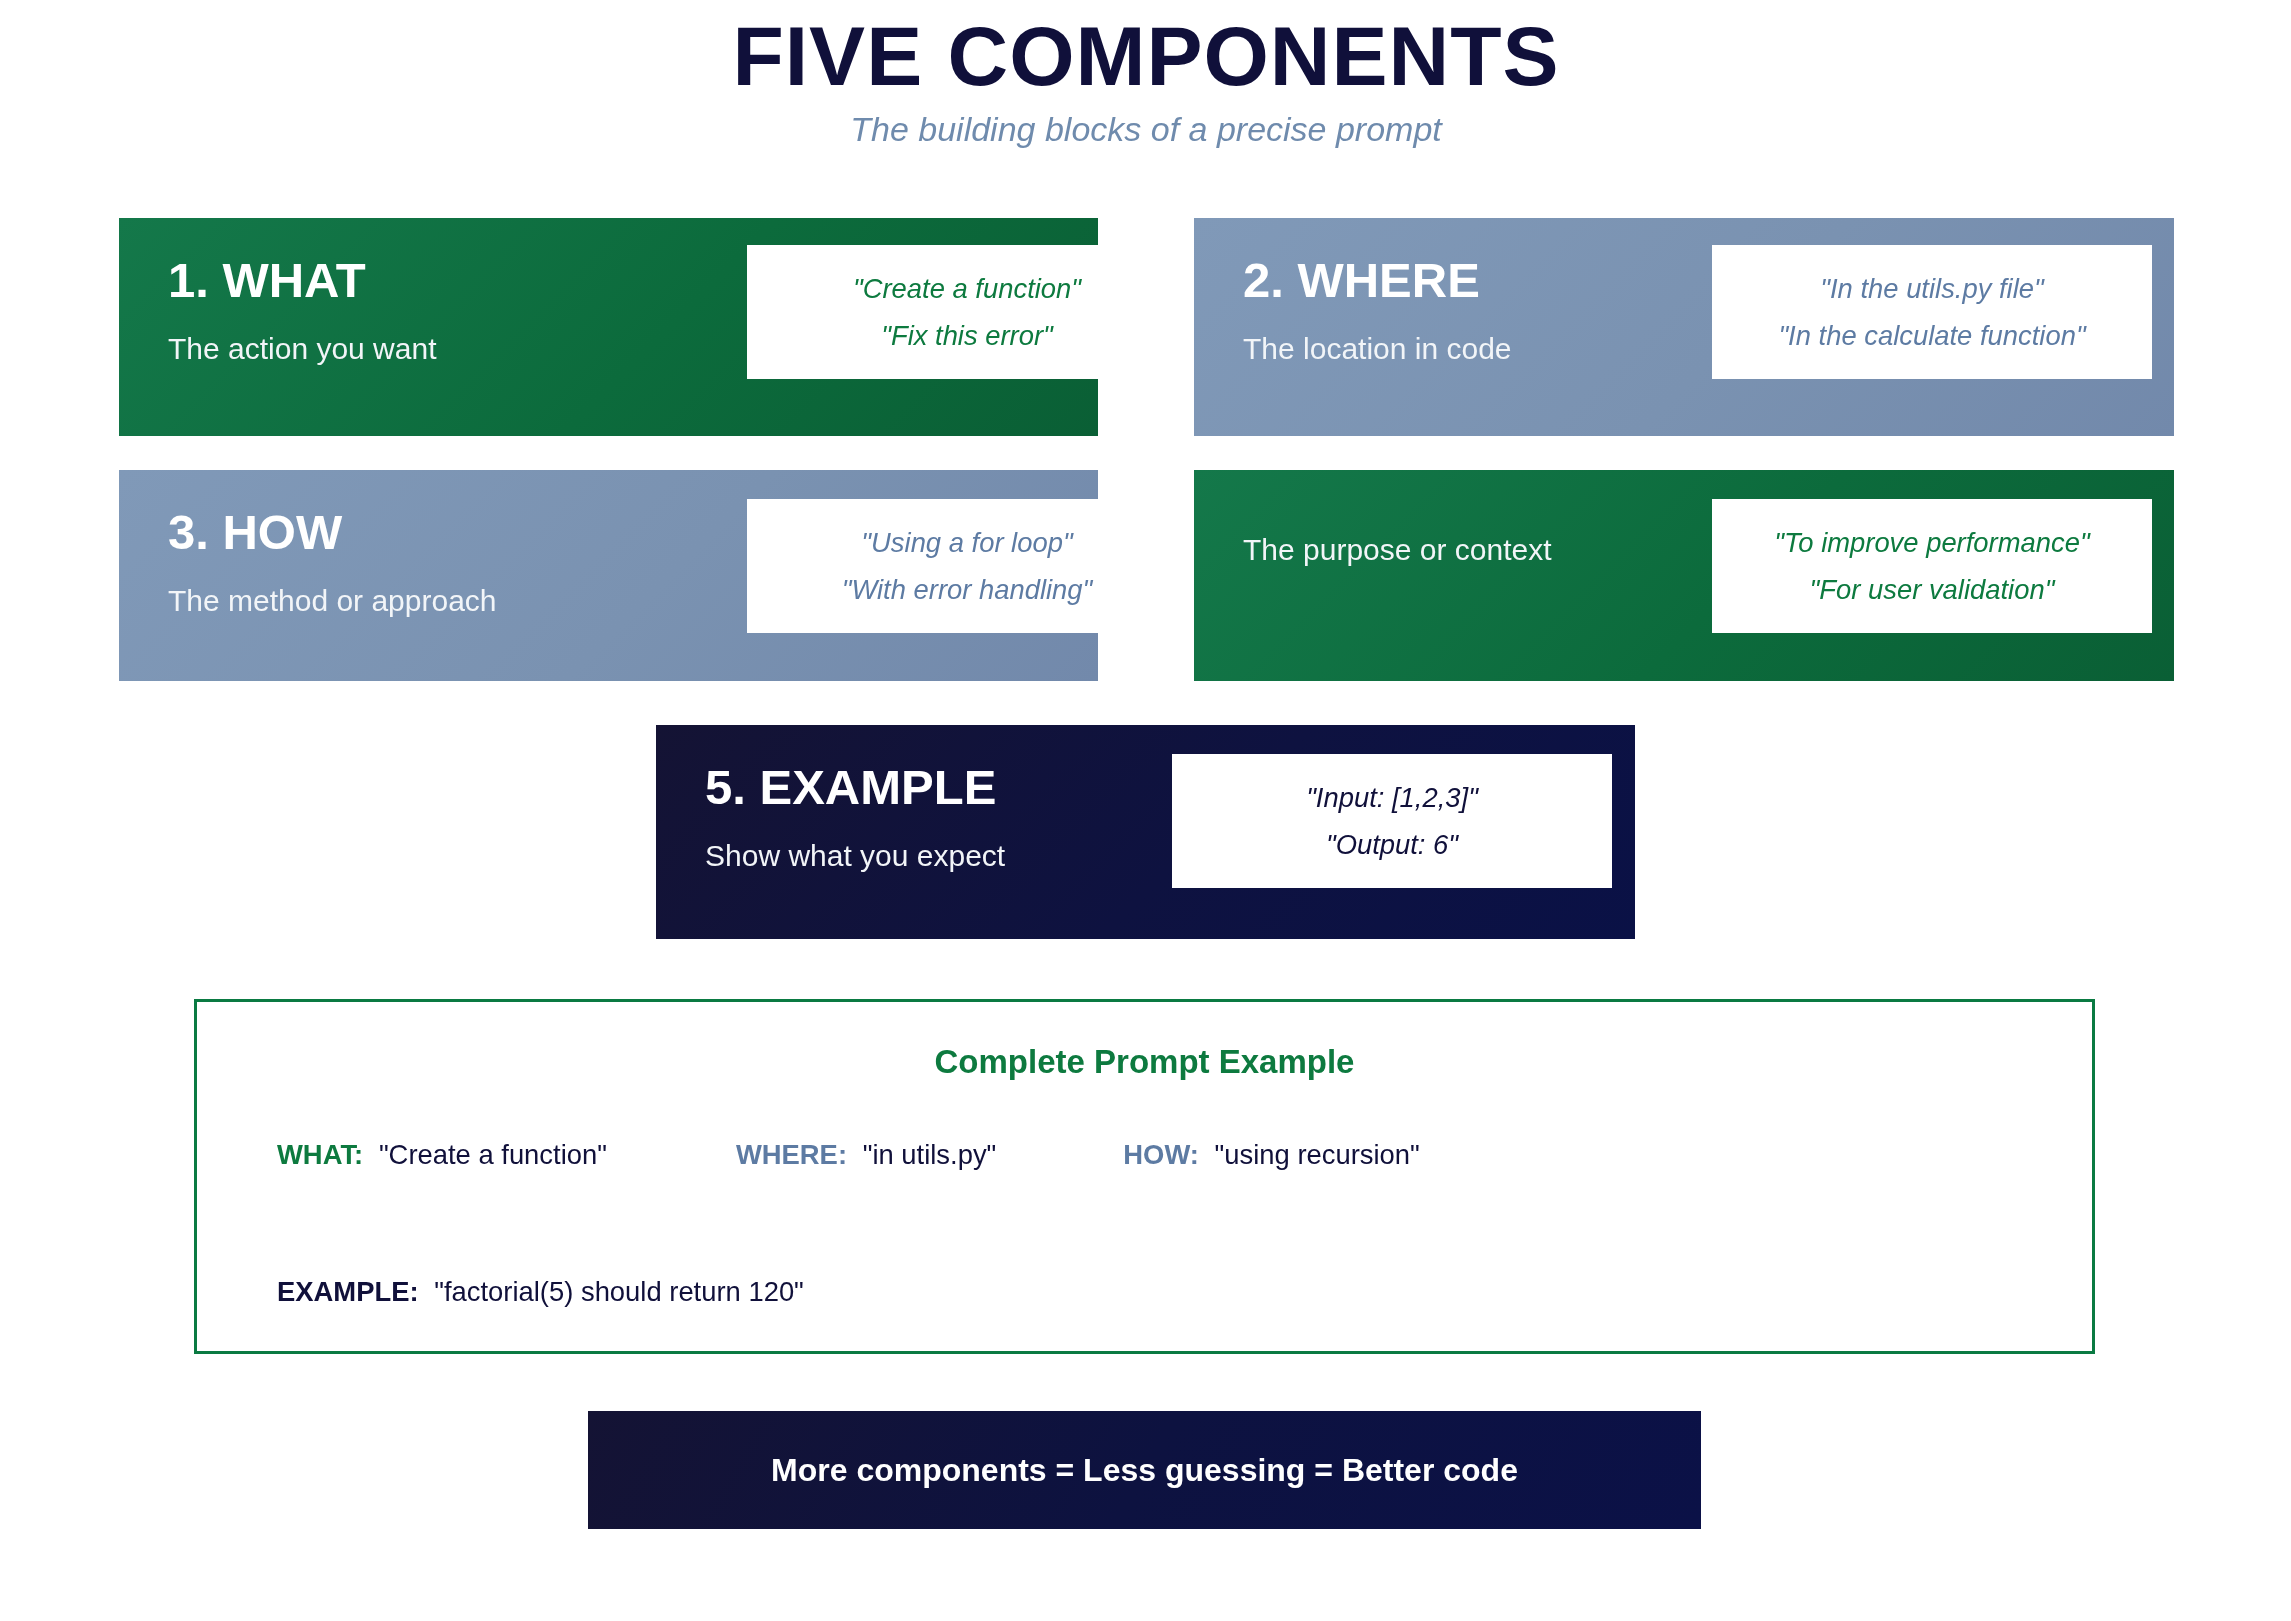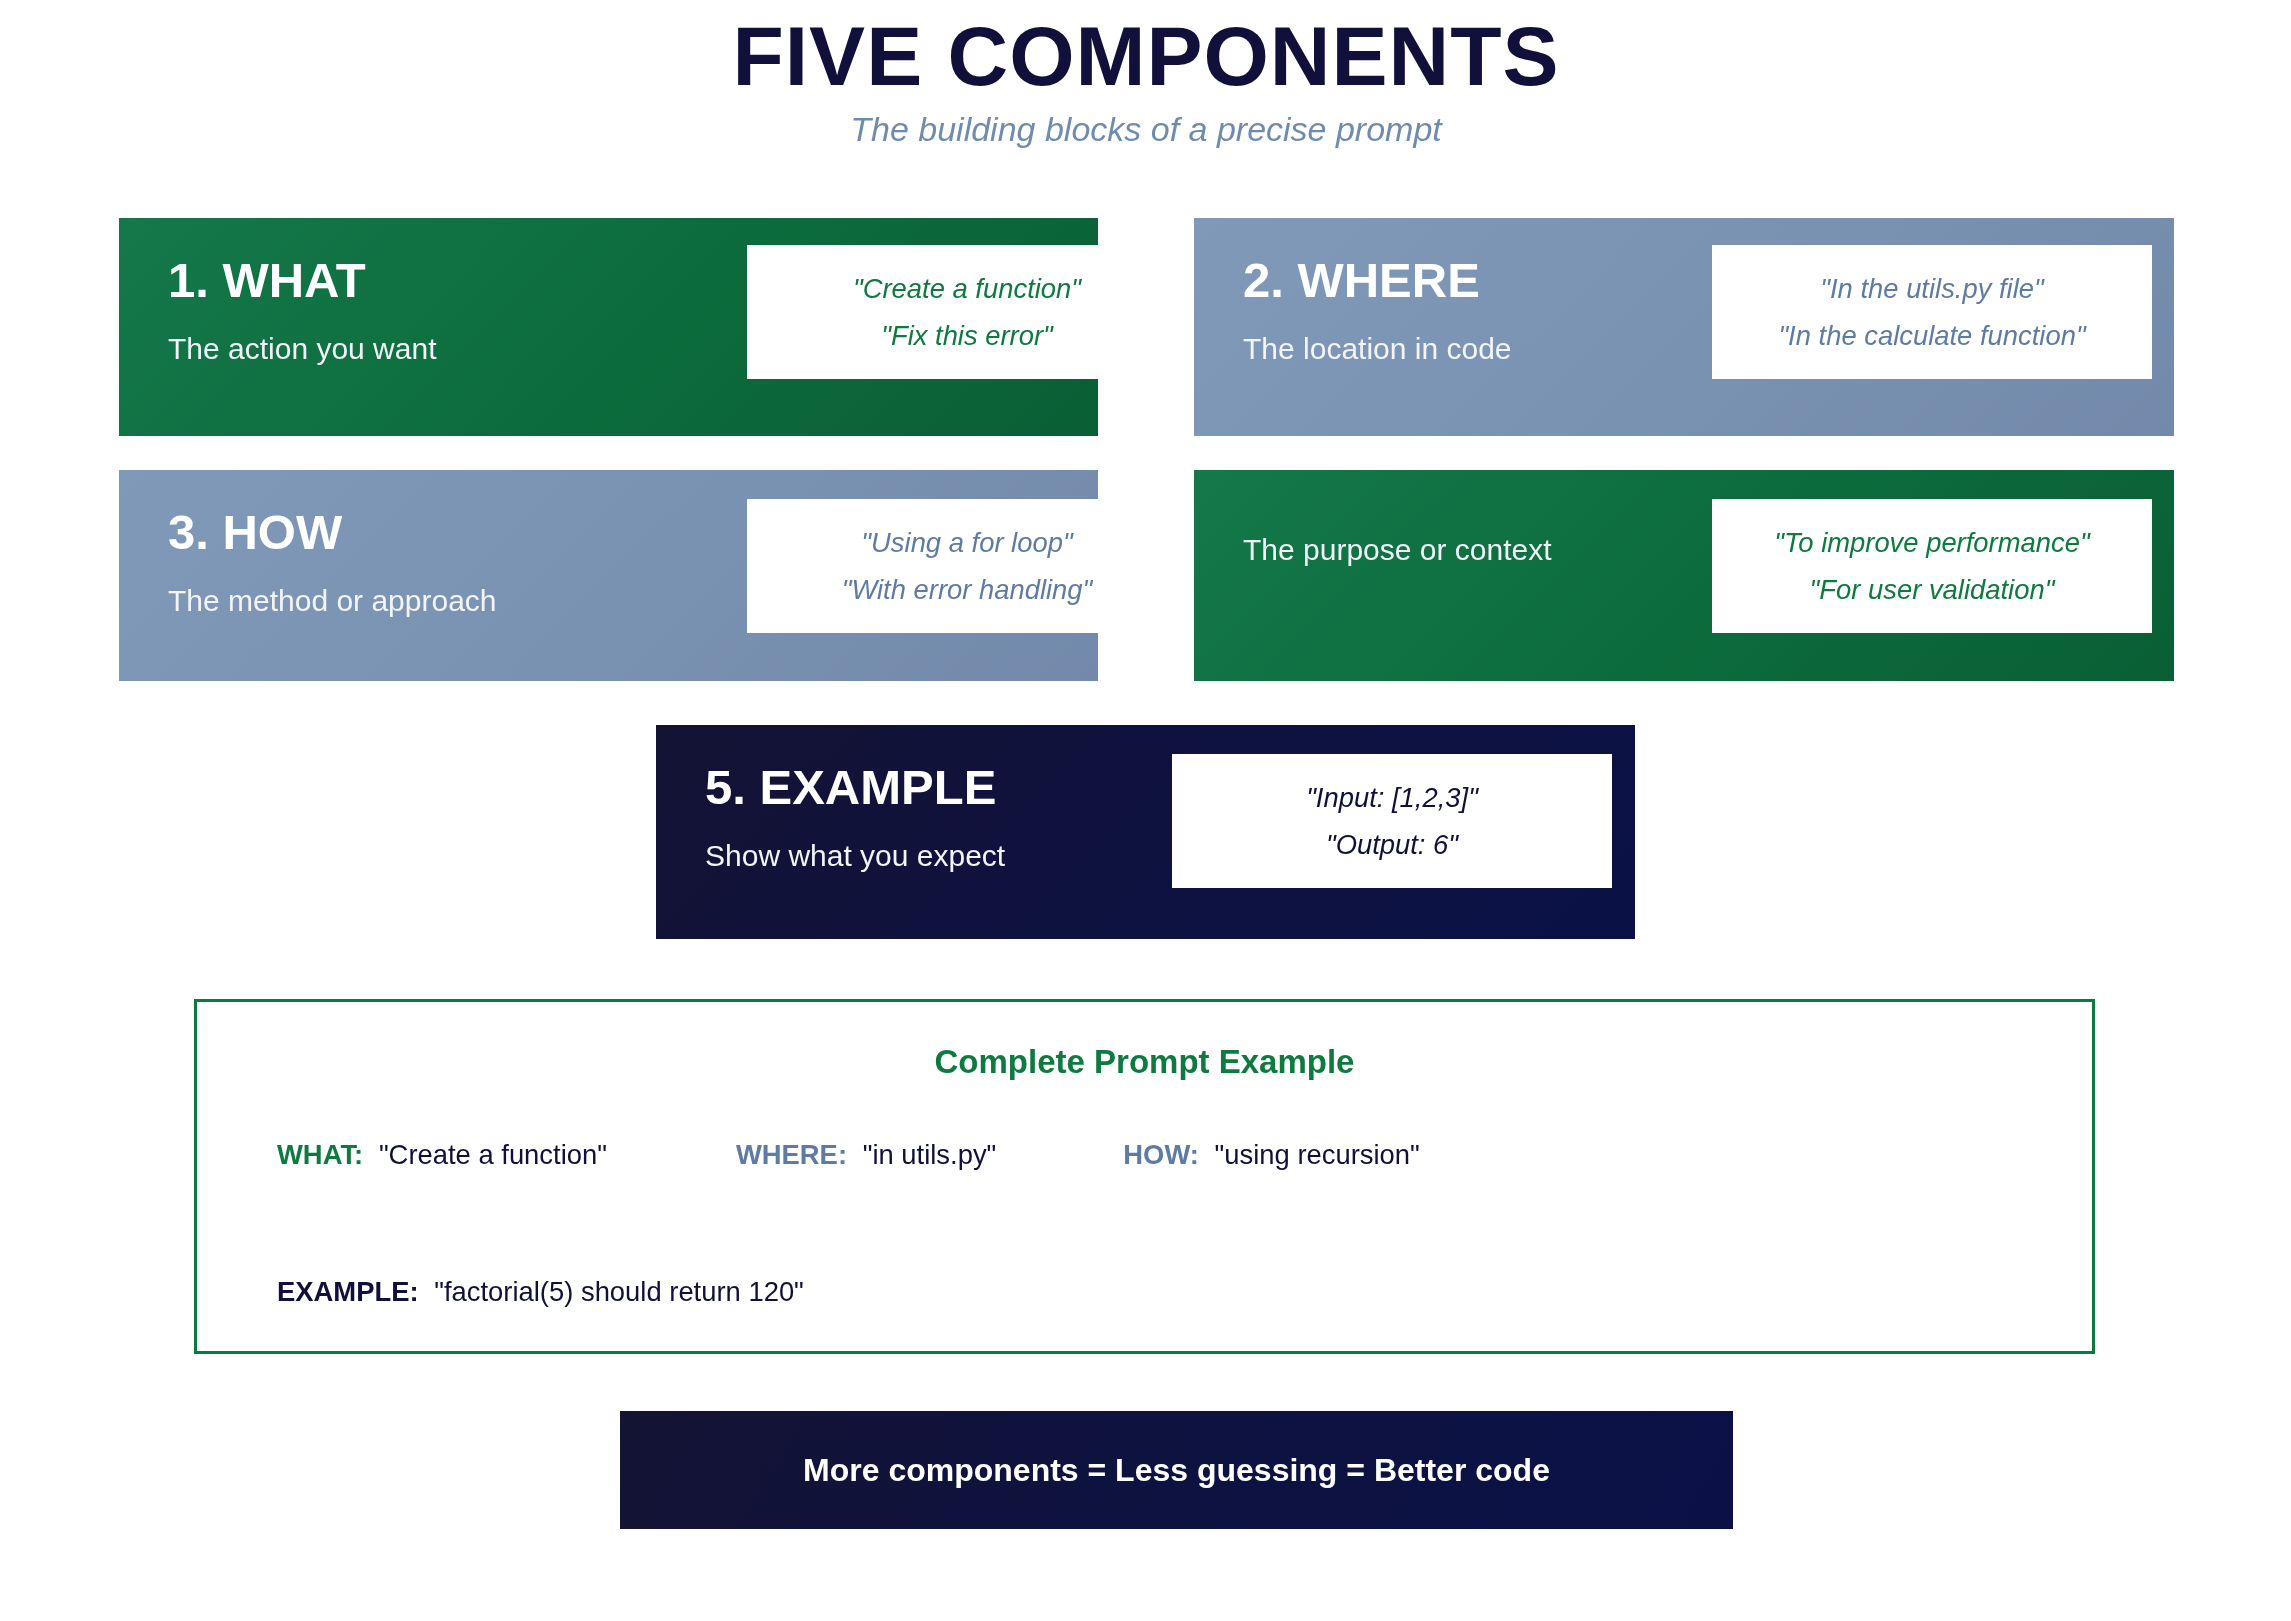--- a/index.html
+++ b/index.html
@@ -151,21 +151,21 @@
     font-size: 27.4px;
     color: #10103a;
     margin-left: 15.7px;
   }
   .seg-gap-1 { margin-left: 129px; }
   .seg-gap-2 { margin-left: 127px; }
 
   
   #footer-banner {
     position: absolute;
-    left: 620px;
+    left: 588px;
     top: 1411px;
     width: 1113px;
     height: 118px;
     background: linear-gradient(120deg, #141334 0%, #0d1240 50%, #0b1147 100%);
     display: flex;
     align-items: center;
     justify-content: center;
   }
   #footer-text {
     font-size: 32px;

